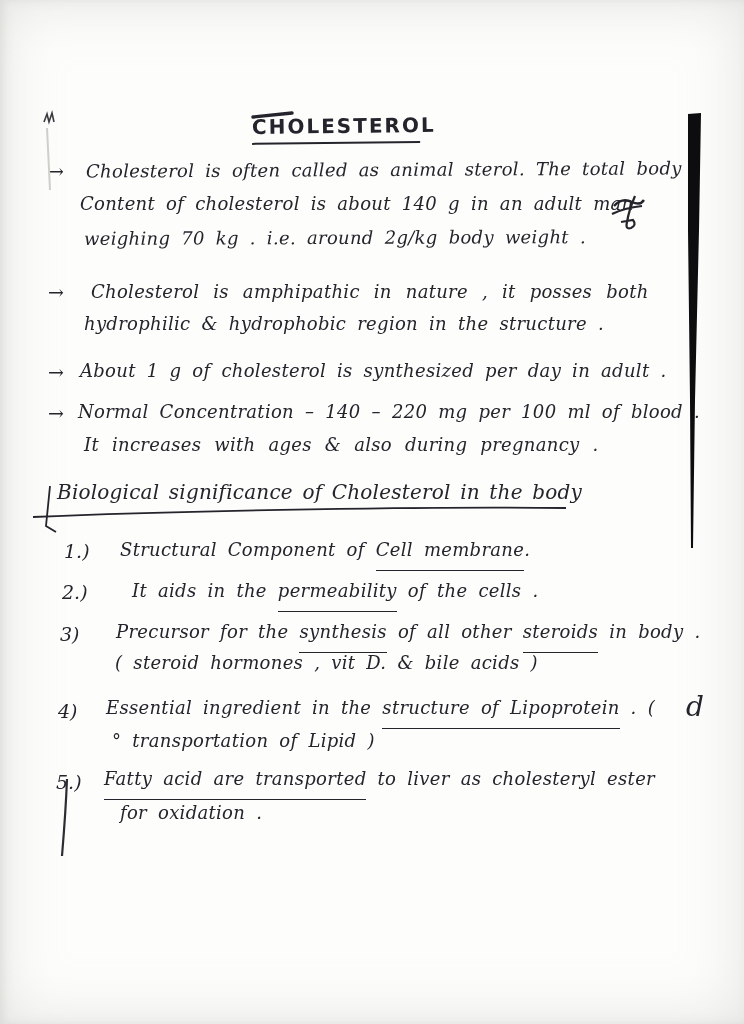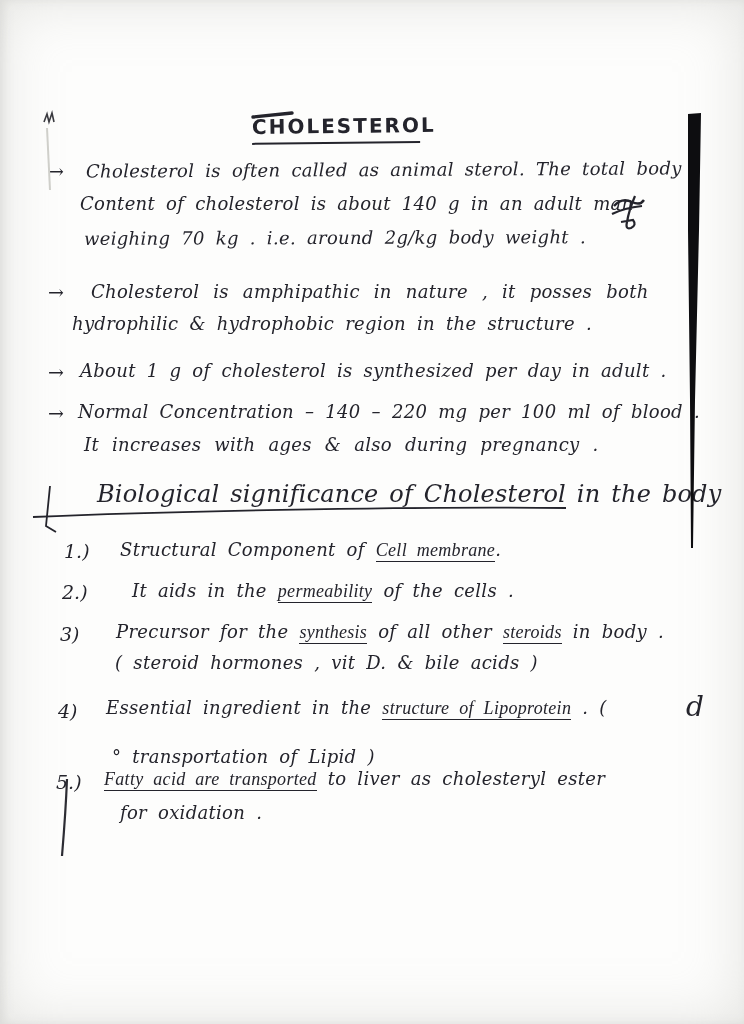--- a/index.html
+++ b/index.html
@@ -40,44 +40,43 @@
     font-size:19px;
     font-style:normal;
     color:#24242c;
   }
   .num{
     position:absolute;
     font-style:italic;
     font-size:19px;
     color:#24242c;
   }
-  .u{border-bottom:1.6px solid #24242c;padding-bottom:1px;font-family:Liberation Serif, serif;}
+  .u{border-bottom:1.6px solid #24242c;padding-bottom:10px;}
   .heading{
-    font-size:24px;
+    font-size:20px;
     word-spacing:3px;
     letter-spacing:.2px;
-    margin-left:40px;
   }
   svg.marks{position:absolute;left:0;top:0;pointer-events:none;}
 </style>
 </head>
 <body>
 
 <div class="sheet">
 
   <div class="title">CHOLESTEROL</div>
 
   <span class="arrow" style="left:48px;top:160px;">→</span>
   <div class="hw" style="left:86px;top:159px;transform:rotate(-.3deg);">Cholesterol is often called as animal sterol. The total body</div>
   <div class="hw" style="left:80px;top:193px;">Content of cholesterol is about 140 g in an adult man</div>
   <div class="hw" style="left:84px;top:227px;transform:rotate(-.2deg);">weighing 70 kg . i.e. around 2g/kg body weight .</div>
 
   <span class="arrow" style="left:48px;top:281px;">→</span>
   <div class="hw" style="left:91px;top:281px;word-spacing:8px;">Cholesterol is amphipathic in nature , it posses both</div>
-  <div class="hw" style="left:72px;top:313px;text-align:center;">hydrophilic &amp; hydrophobic region in the structure .</div>
+  <div class="hw" style="left:84px;top:313px;text-align:center;">hydrophilic &amp; hydrophobic region in the structure .</div>
 
   <span class="arrow" style="left:48px;top:361px;">→</span>
   <div class="hw" style="left:80px;top:360px;">About 1 g of cholesterol is synthesized per day in adult .</div>
 
   <span class="arrow" style="left:48px;top:402px;">→</span>
   <div class="hw" style="left:78px;top:401px;">Normal Concentration – 140 – 220 mg per 100 ml of blood .</div>
   <div class="hw" style="left:84px;top:434px;word-spacing:7px;font-style:italic;">It increases with ages &amp; also during pregnancy .</div>
 
   <div class="hw heading" style="left:57px;top:480px;">Biological significance of Cholesterol in the body</div>
 
@@ -86,21 +85,21 @@
 
   <span class="num" style="left:62px;top:581px;">2.)</span>
   <div class="hw" style="left:132px;top:580px;"><span>It aids in the </span><span class="u">permeability</span><span> of the cells .</span></div>
 
   <span class="num" style="left:60px;top:623px;">3)</span>
   <div class="hw" style="left:116px;top:621px;"><span>Precursor for the </span><span class="u">synthesis</span><span> of all other </span><span class="u">steroids</span><span> in body .</span></div>
   <div class="hw" style="left:115px;top:652px;">( steroid hormones , vit D. &amp; bile acids )</div>
 
   <span class="num" style="left:58px;top:700px;">4)</span>
   <div class="hw" style="left:106px;top:697px;"><span>Essential ingredient in the </span><span class="u">structure of Lipoprotein</span><span> . (</span></div>
-  <div class="hw" style="left:112px;top:730px;margin-top:16px;">° transportation of Lipid )</div>
+  <div class="hw" style="left:112px;top:730px;">° transportation of Lipid )</div>
 
   <span class="num" style="left:56px;top:771px;">5.)</span>
   <div class="hw" style="left:104px;top:768px;"><span class="u">Fatty acid are transported</span><span> to liver as cholesteryl ester</span></div>
   <div class="hw" style="left:112px;top:802px;margin-left:8px;">for oxidation .</div>
 
   <svg class="marks" width="744" height="1024" viewBox="0 0 744 1024">
 
     <path d="M253,117 L292,113" stroke="#24242c" stroke-width="3.4" fill="none" stroke-linecap="round"></path>
 
     <path d="M44,122 l3,-8 l2,8 l3,-9 l2,9" stroke="#3a3a40" stroke-width="1.6" fill="none"></path>

